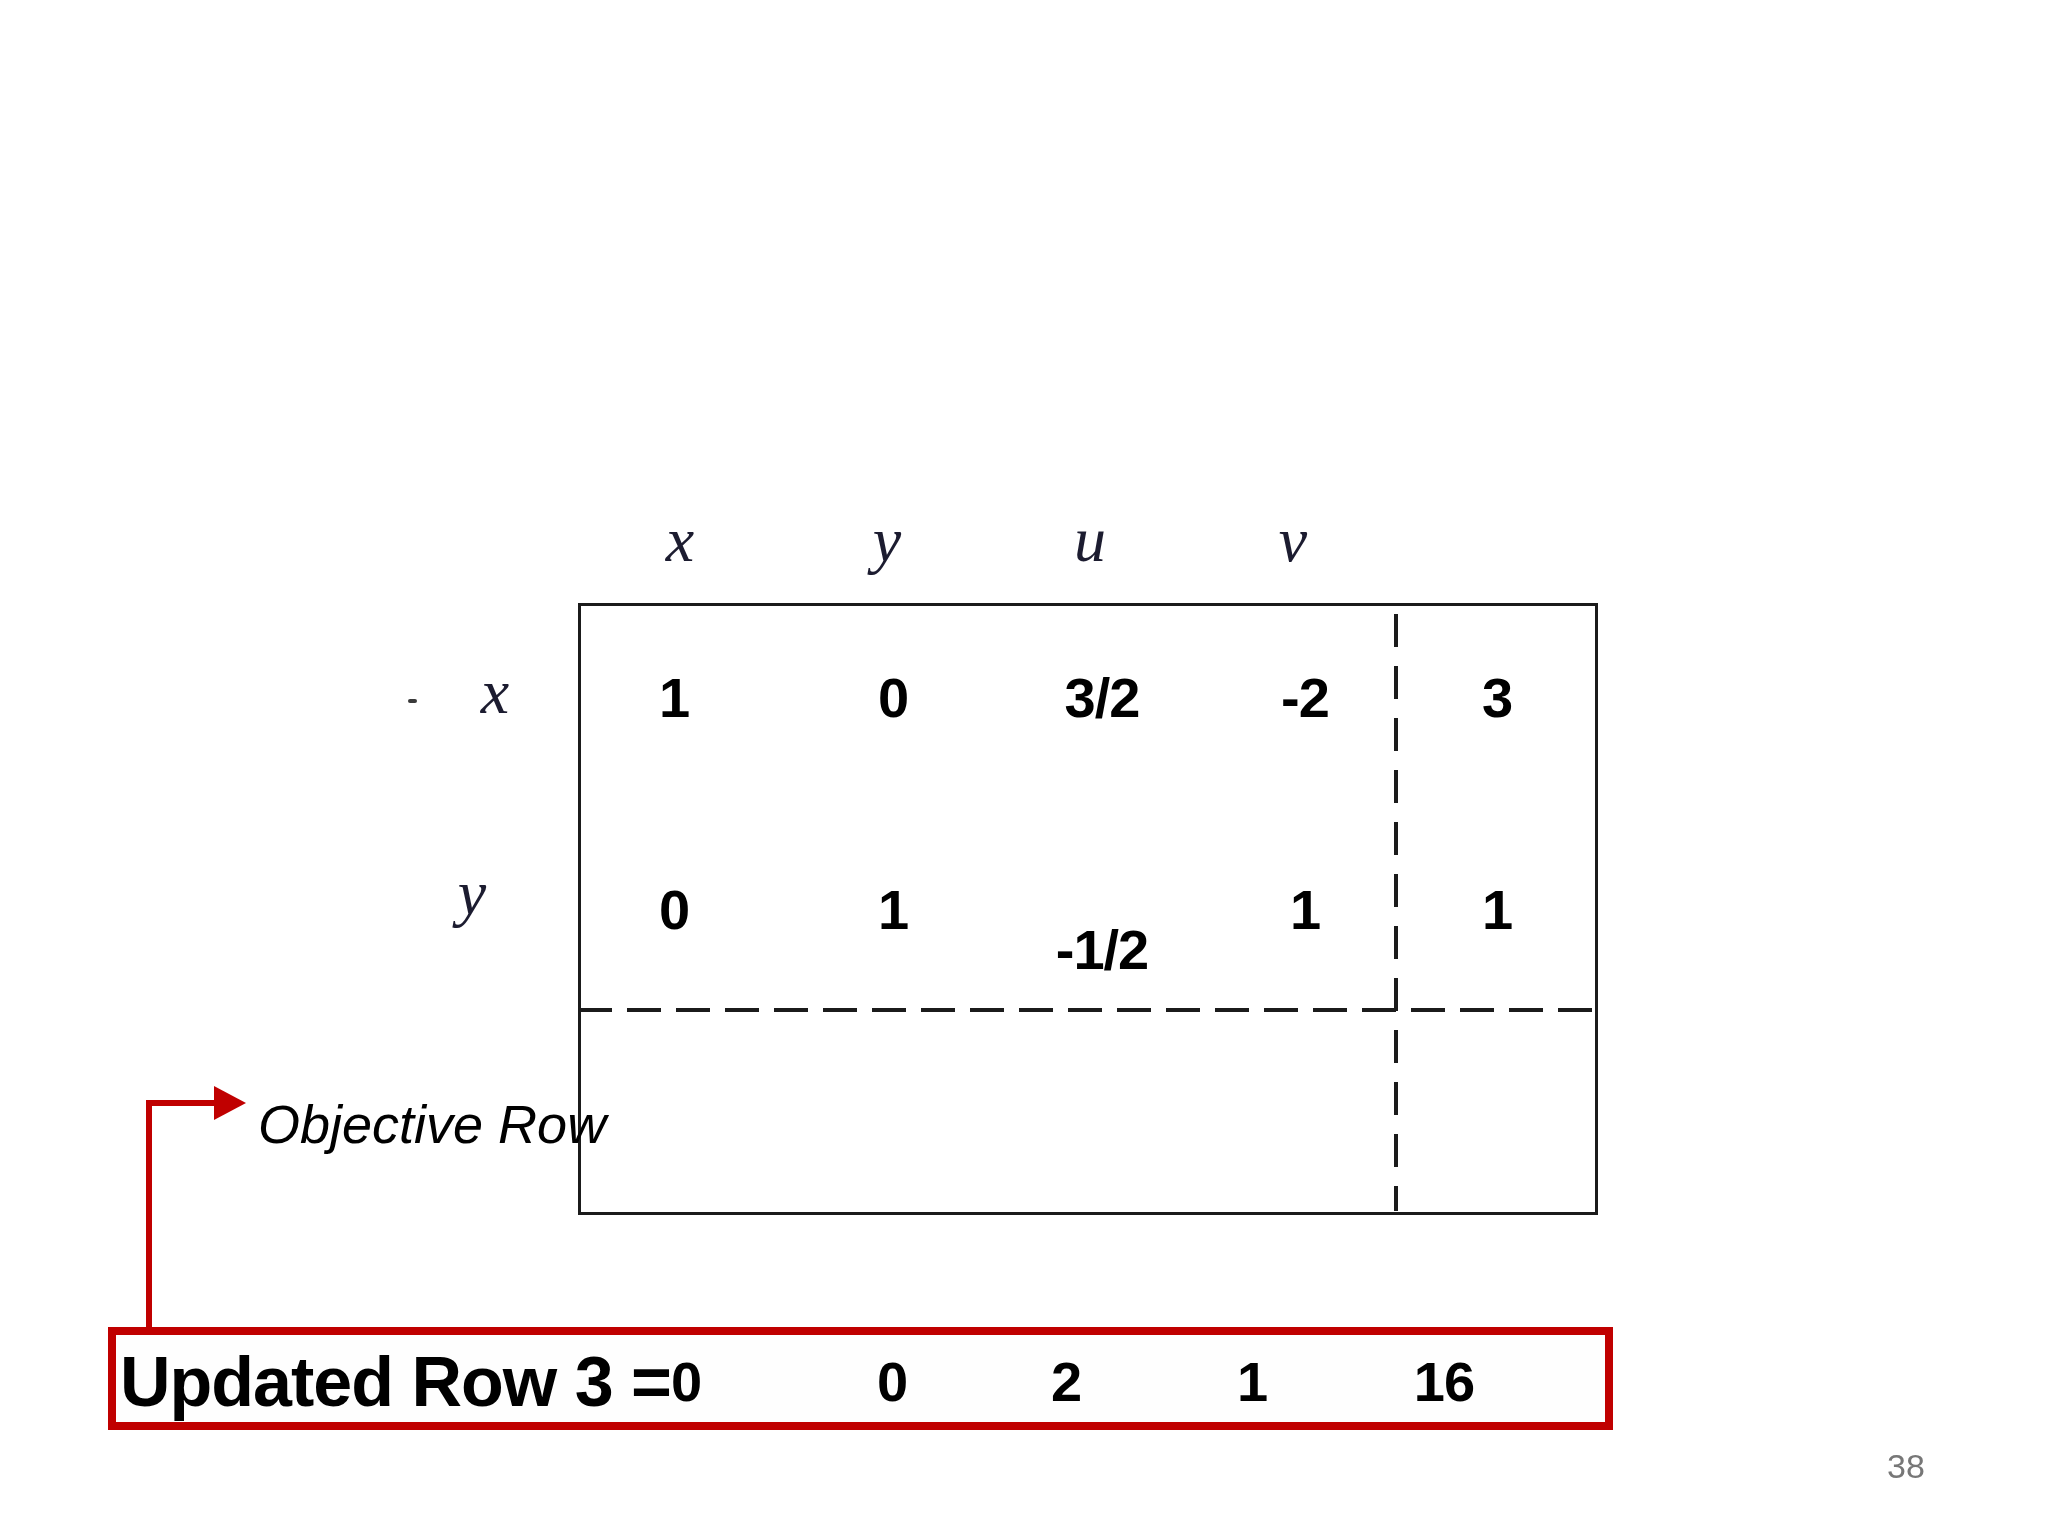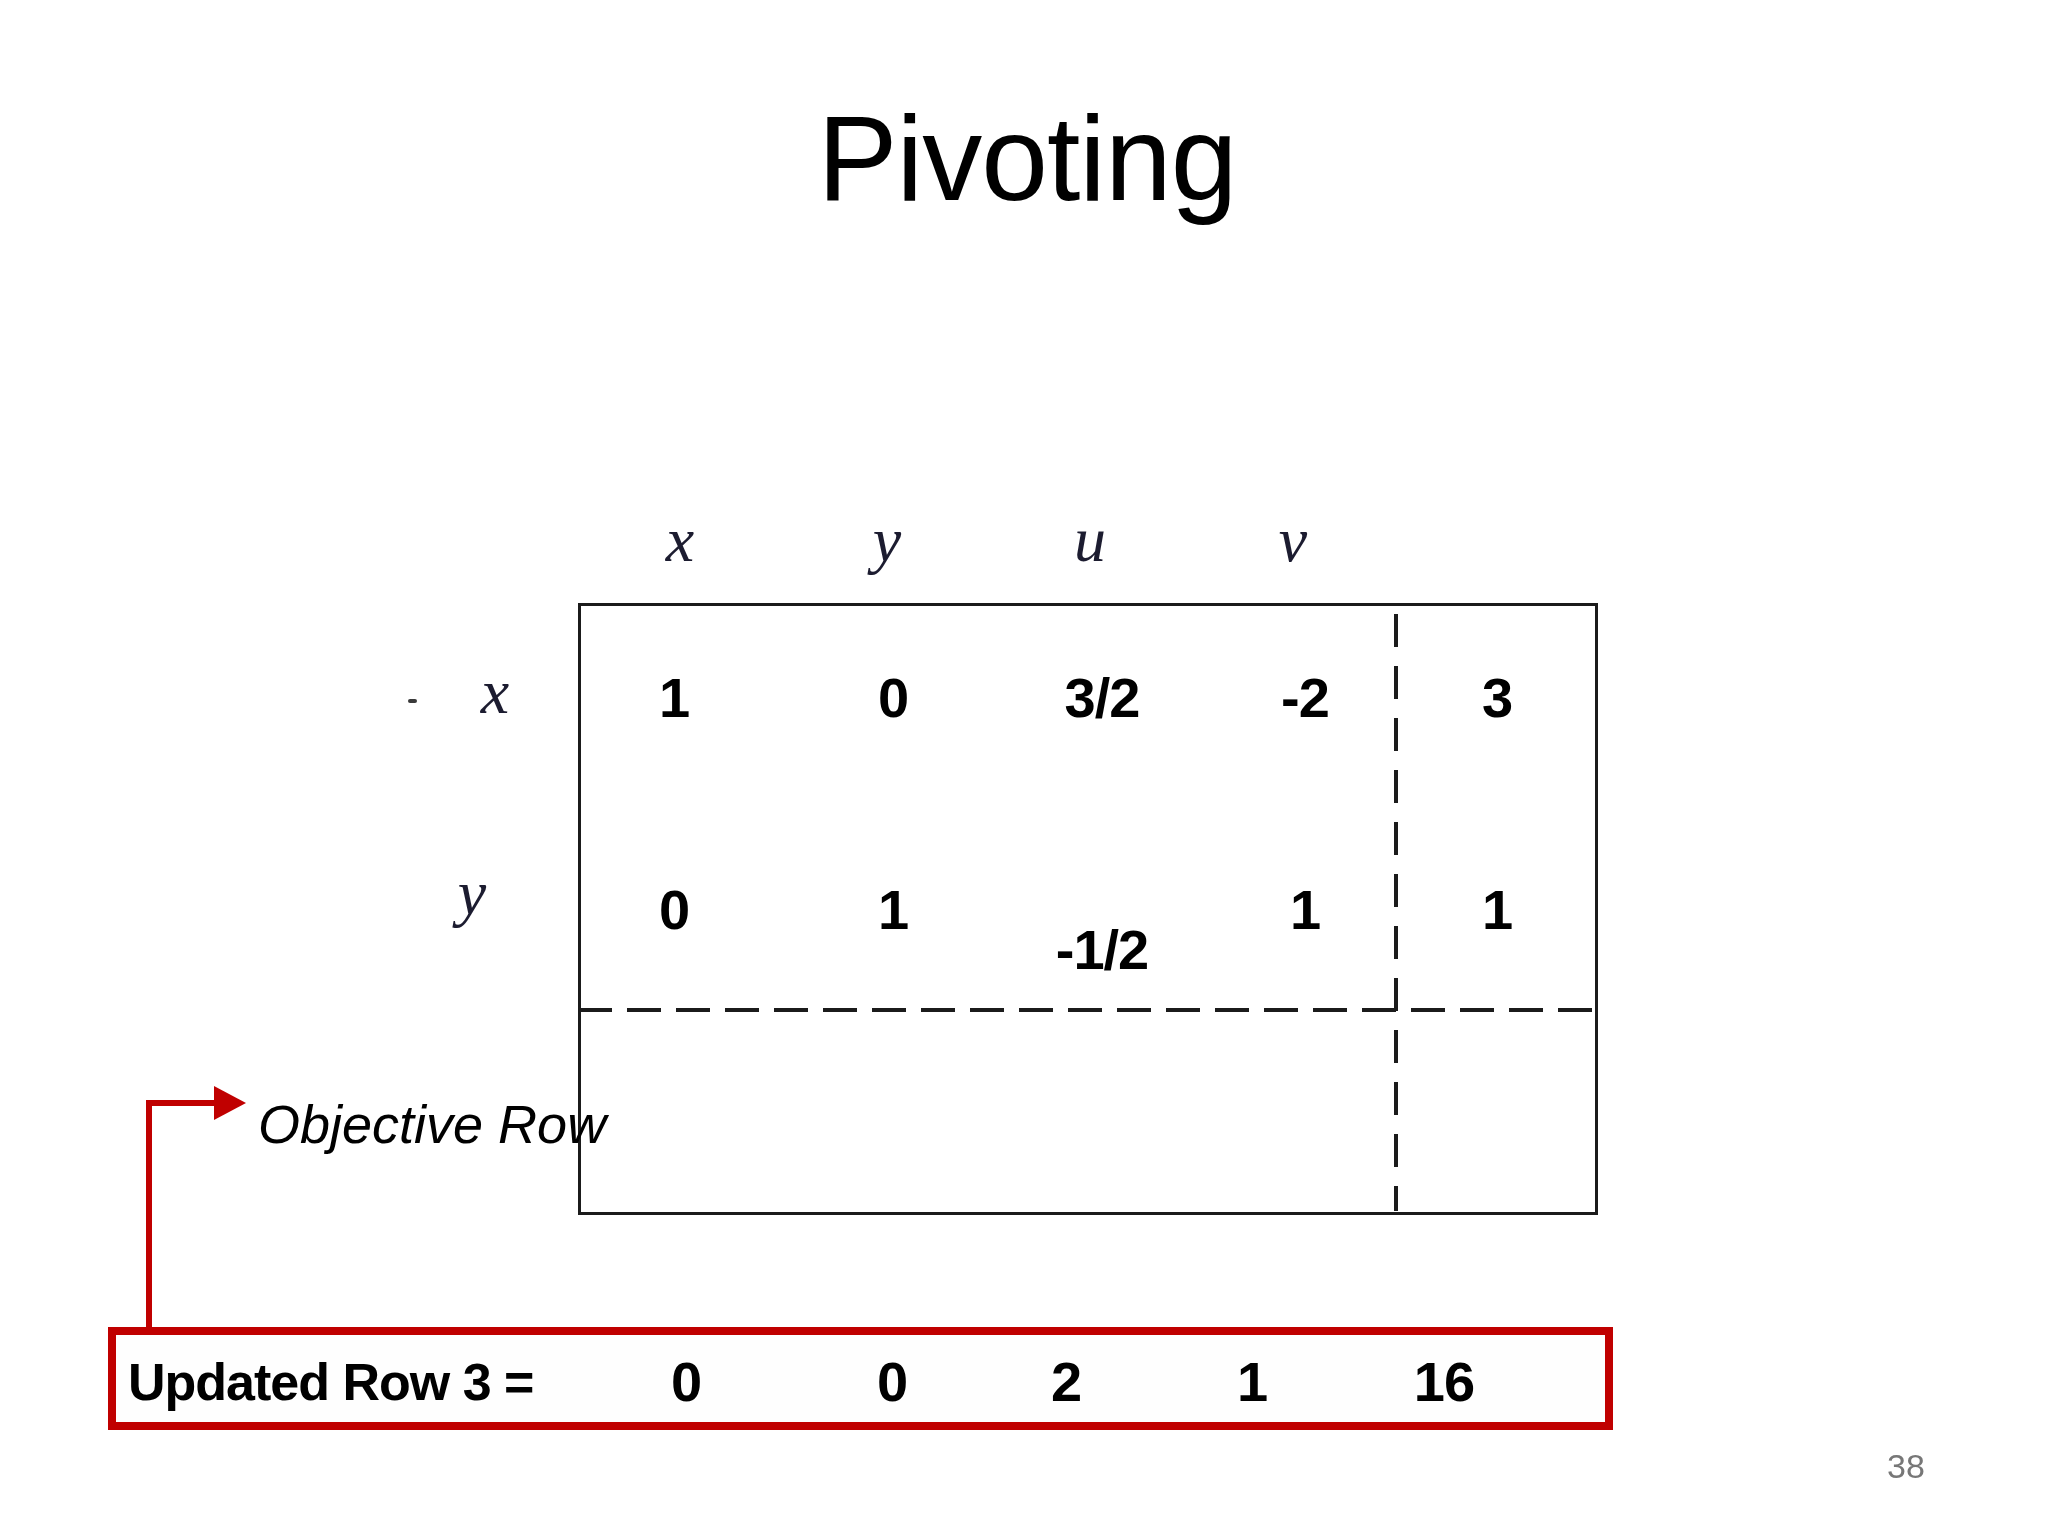--- a/index.html
+++ b/index.html
@@ -62,36 +62,35 @@
     border-top:17px solid transparent;
     border-bottom:17px solid transparent;
   }
   .red-box{
     left:108px;top:1327px;width:1505px;height:103px;
     border-style:solid;border-width:8px;
     box-sizing:border-box;
     background:#fefefe;
   }
   .box-label{
-    left:128px;top:1342px;
-    font-size:52px;line-height:80px;font-weight:700;
+    left:120px;top:1342px;
+    font-size:70px;line-height:80px;font-weight:700;
     white-space:nowrap;letter-spacing:-1px;
   }
   .page-num{
     left:1906px;top:1446px;
     font-size:34px;line-height:40px;
     color:#777777;
   }
 </style>
 </head>
 <body>
 
 <div class="slide">
 
-  <div class="abs cx title">Pivoting</div>
 
   <div class="abs cx serif-var" style="left:680px;top:500px;">x</div>
   <div class="abs cx serif-var" style="left:887px;top:500px;">y</div>
   <div class="abs cx serif-var" style="left:1090px;top:500px;">u</div>
   <div class="abs cx serif-var" style="left:1293px;top:500px;">v</div>
 
   <div class="abs tableau-box"></div>
   <div class="abs v-dash"></div>
   <div class="abs h-dash"></div>
 

